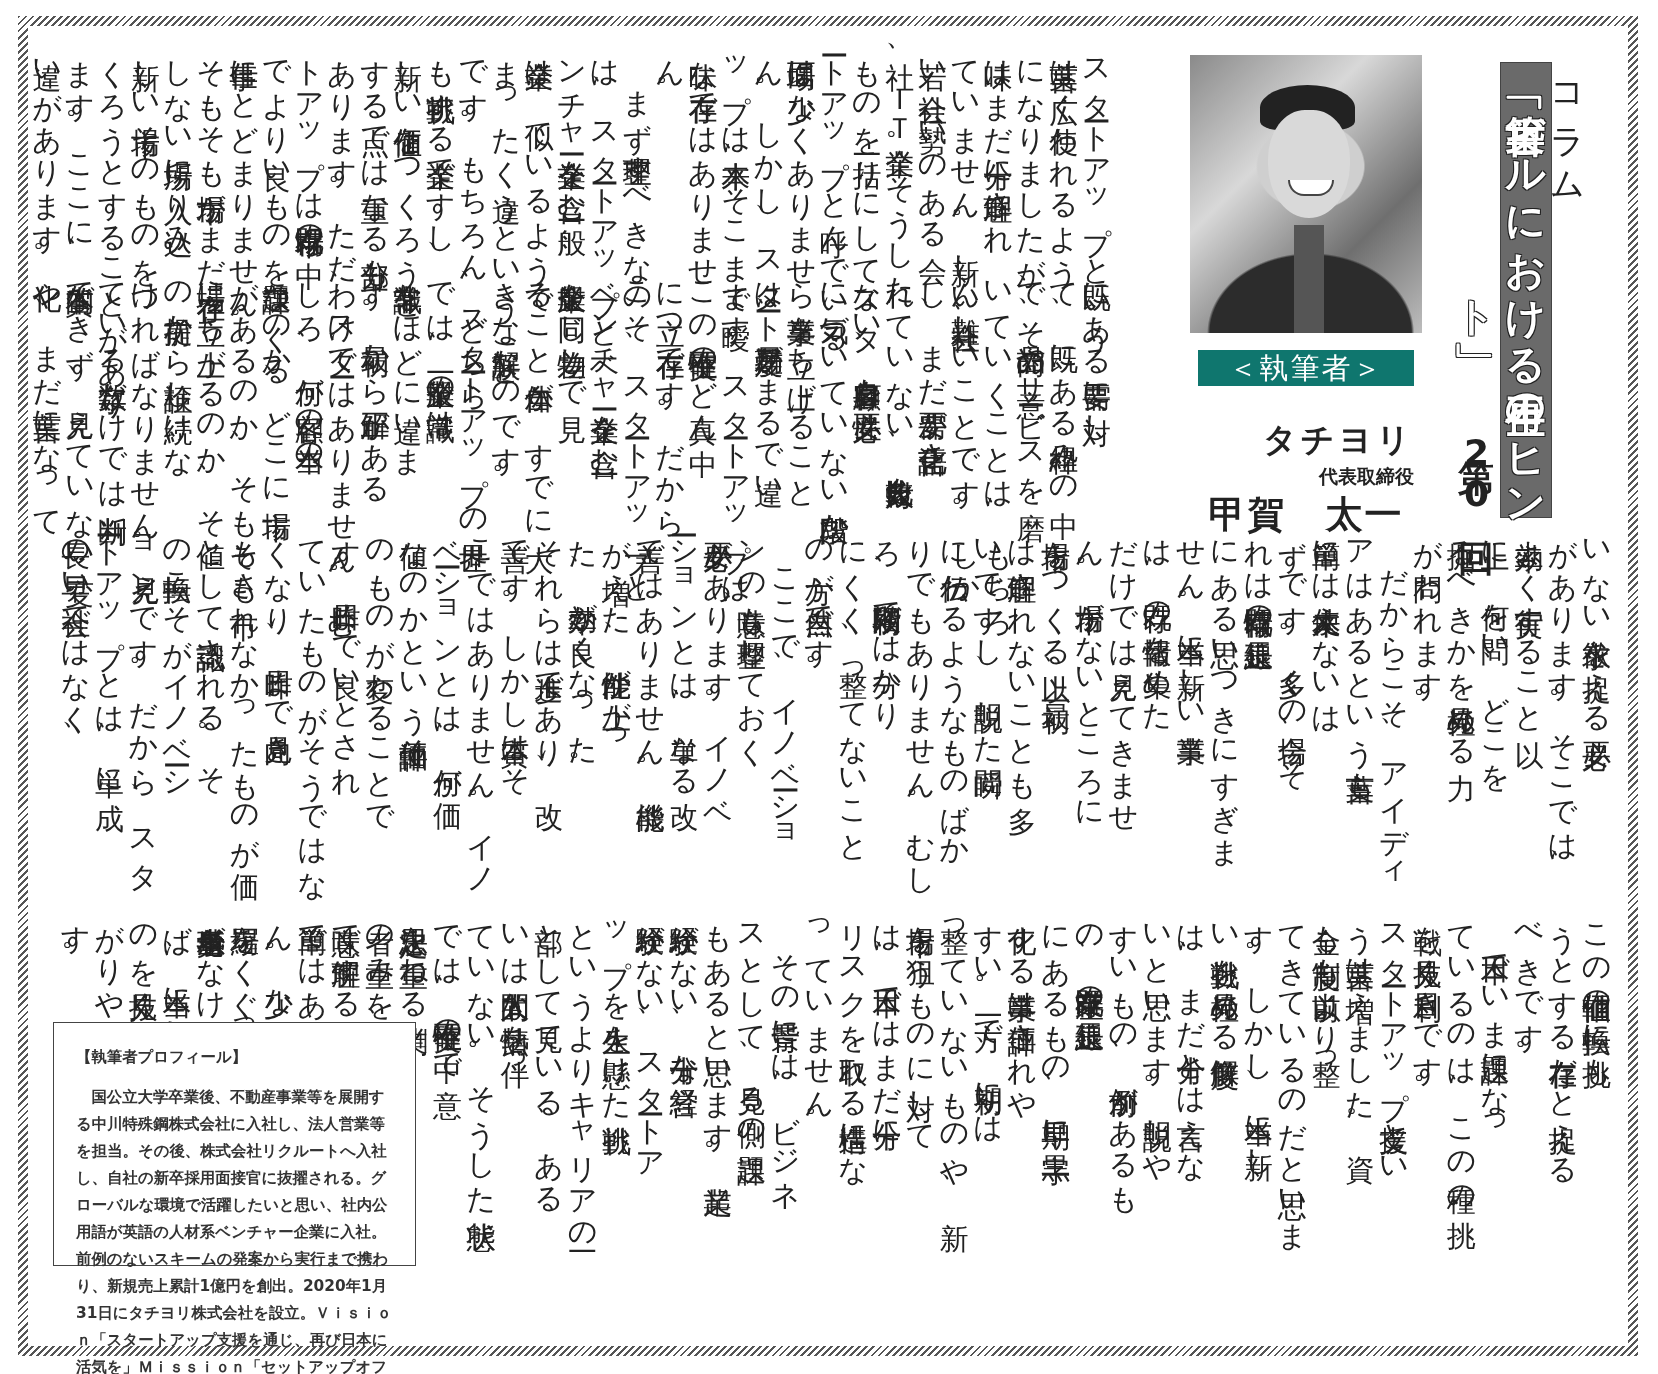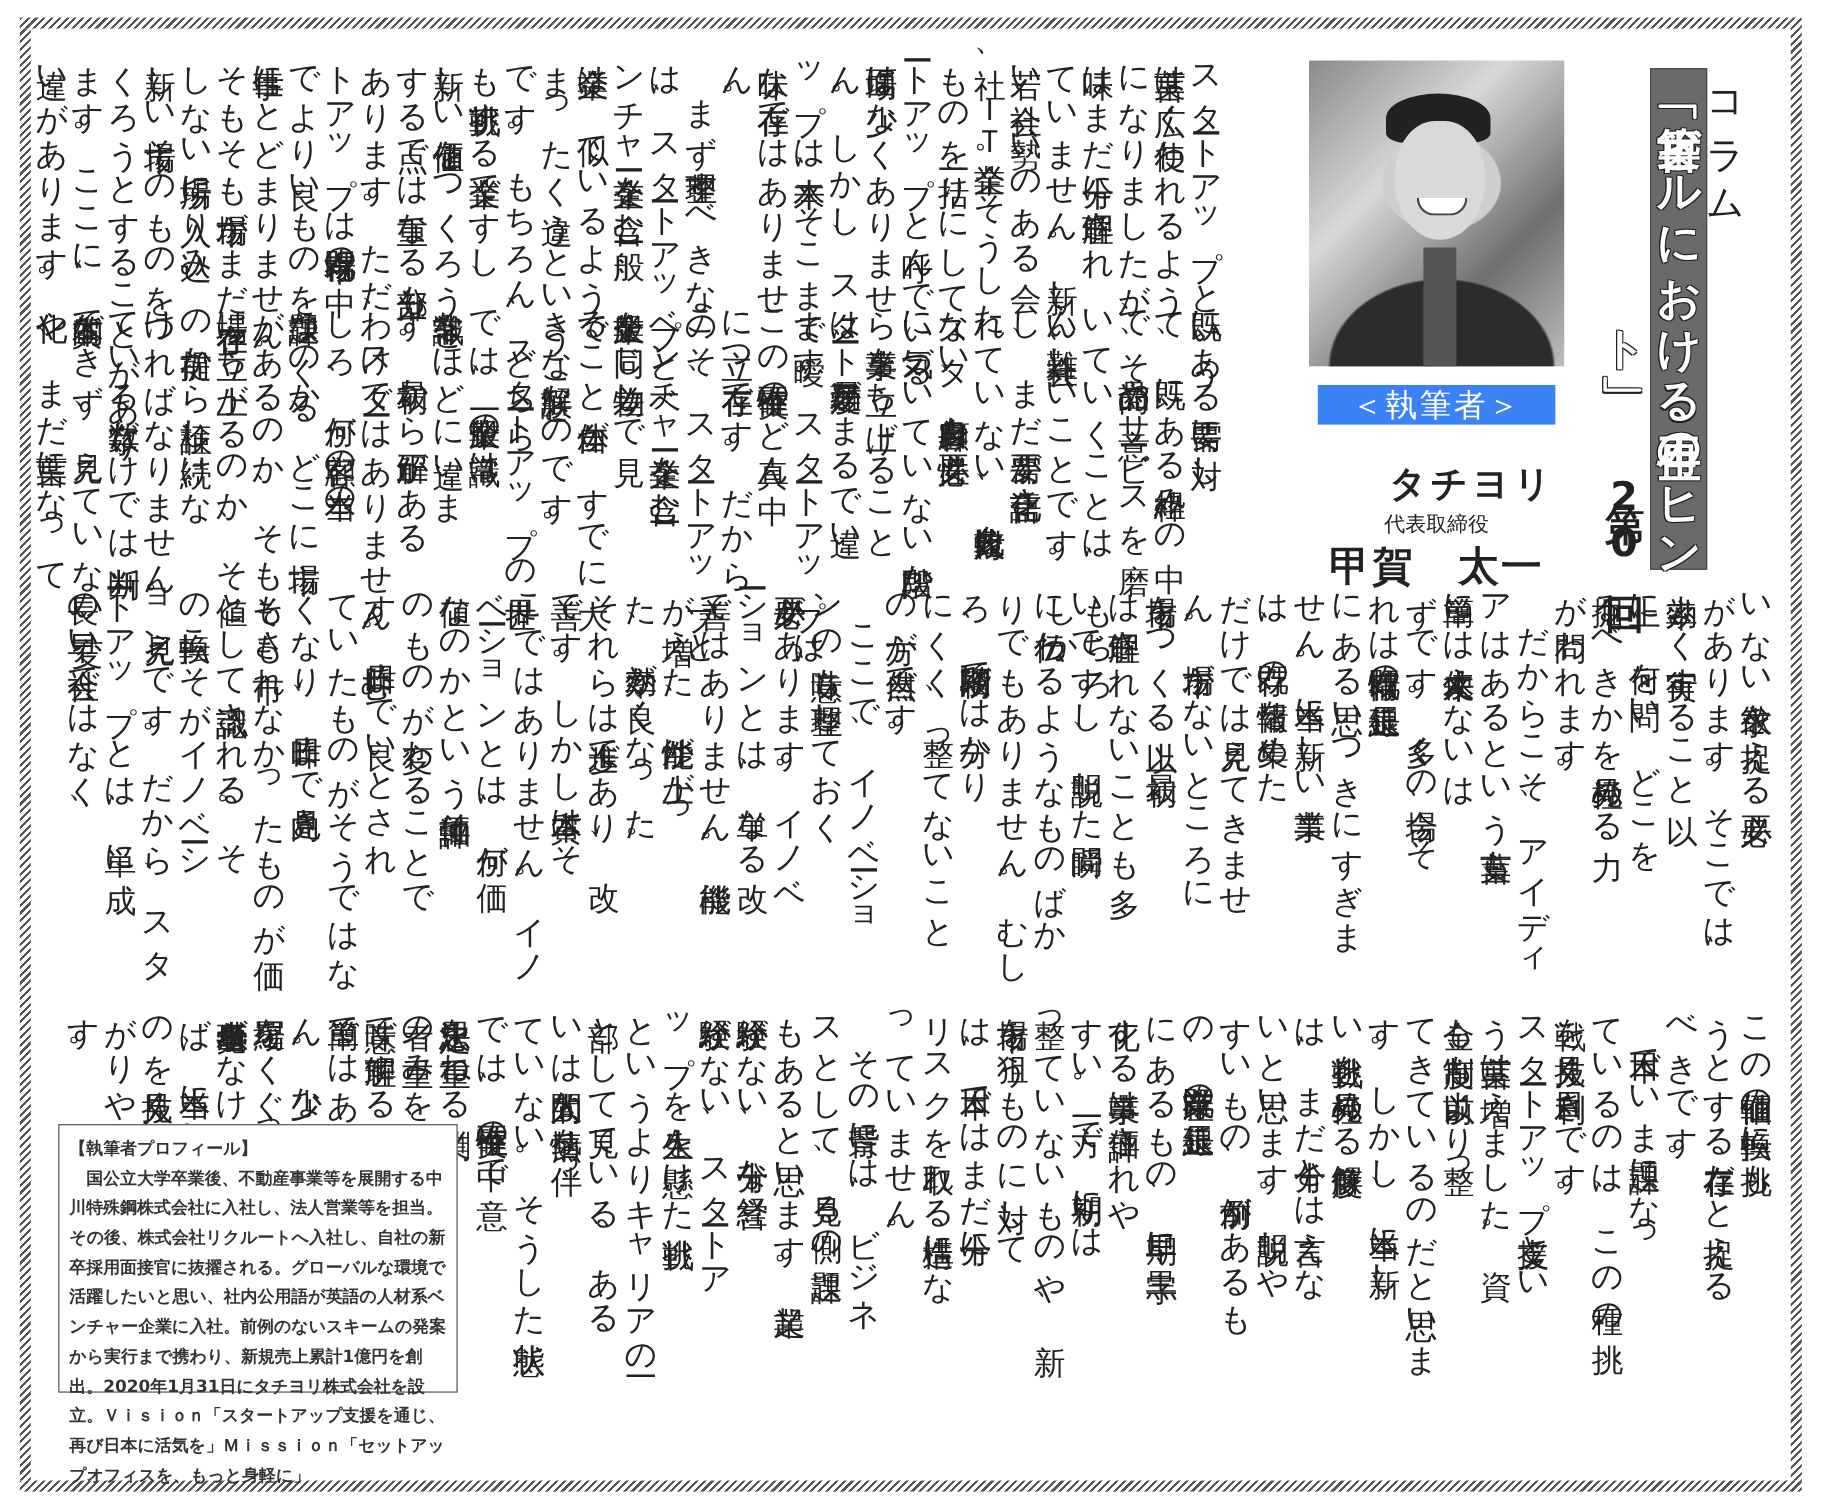--- a/index.html
+++ b/index.html
@@ -19,27 +19,27 @@
     text-shadow:-1px -1px 0 #222,1px -1px 0 #222,-1px 1px 0 #222,1px 1px 0 #222;}
   .issue{position:absolute;left:1455px;top:432px;writing-mode:vertical-rl;font-weight:bold;font-size:36px;line-height:42px;text-orientation:upright;}
   .photo{position:absolute;left:1190px;top:55px;width:232px;height:278px;
     background:radial-gradient(ellipse 38% 26% at 52% 40%,#cfcfcf 0 60%,transparent 62%),
                radial-gradient(ellipse 62% 40% at 52% 100%,#2c2c2c 0 70%,transparent 72%),
                linear-gradient(135deg,#8a8a8a,#d8d8d8 35%,#6f6f6f 70%,#bdbdbd);}
   .photo .hair{position:absolute;left:70px;top:30px;width:95px;height:45px;background:#222;border-radius:50% 50% 20% 20%;}
   .photo .face{position:absolute;left:78px;top:55px;width:82px;height:108px;background:#d9d9d9;border-radius:45% 45% 50% 50%;}
   .photo .smile{position:absolute;left:98px;top:125px;width:42px;height:14px;background:#fff;border-radius:0 0 20px 20px;border:2px solid #444;border-top:none;}
   .photo .collar{position:absolute;left:104px;top:170px;width:30px;height:108px;background:#555;}
-  .badge{position:absolute;left:1198px;top:350px;width:216px;height:36px;background:#3b82f6;color:#fff;font-size:29px;line-height:36px;text-align:center;letter-spacing:2px;}
+  .badge{position:absolute;left:1198px;top:350px;width:216px;height:36px;background:#0f766e;color:#fff;font-size:29px;line-height:36px;text-align:center;letter-spacing:2px;}
   .company{position:absolute;left:1198px;top:418px;width:216px;text-align:right;font-weight:bold;font-size:33px;letter-spacing:4px;}
-  .role{position:absolute;left:1198px;top:464px;width:216px;text-align:center;font-weight:normal;font-size:19px;}
+  .role{position:absolute;left:1198px;top:464px;width:216px;text-align:right;font-weight:bold;font-size:19px;}
   .author{position:absolute;left:1198px;top:490px;width:216px;text-align:center;font-weight:bold;font-size:37px;letter-spacing:2px;}
   .profile{position:absolute;left:53px;top:1022px;width:363px;height:244px;border:1px solid #444;box-sizing:border-box;background:#fff;
     padding:8px 8px 0 9px;font-size:15.4px;line-height:27px;font-weight:bold;color:#333;}
-  .profile p{margin:0;}
+  .profile p{margin:13px;}
   .profile .ph{margin-bottom:0;}
 </style>
 </head>
 <body>
 
 <div class="rope"></div>
 
 <div class="col-label">コラム</div>
 <div class="title-bar">「築古ビルにおける再生のヒント」</div>
 <div class="issue">第20回</div>

